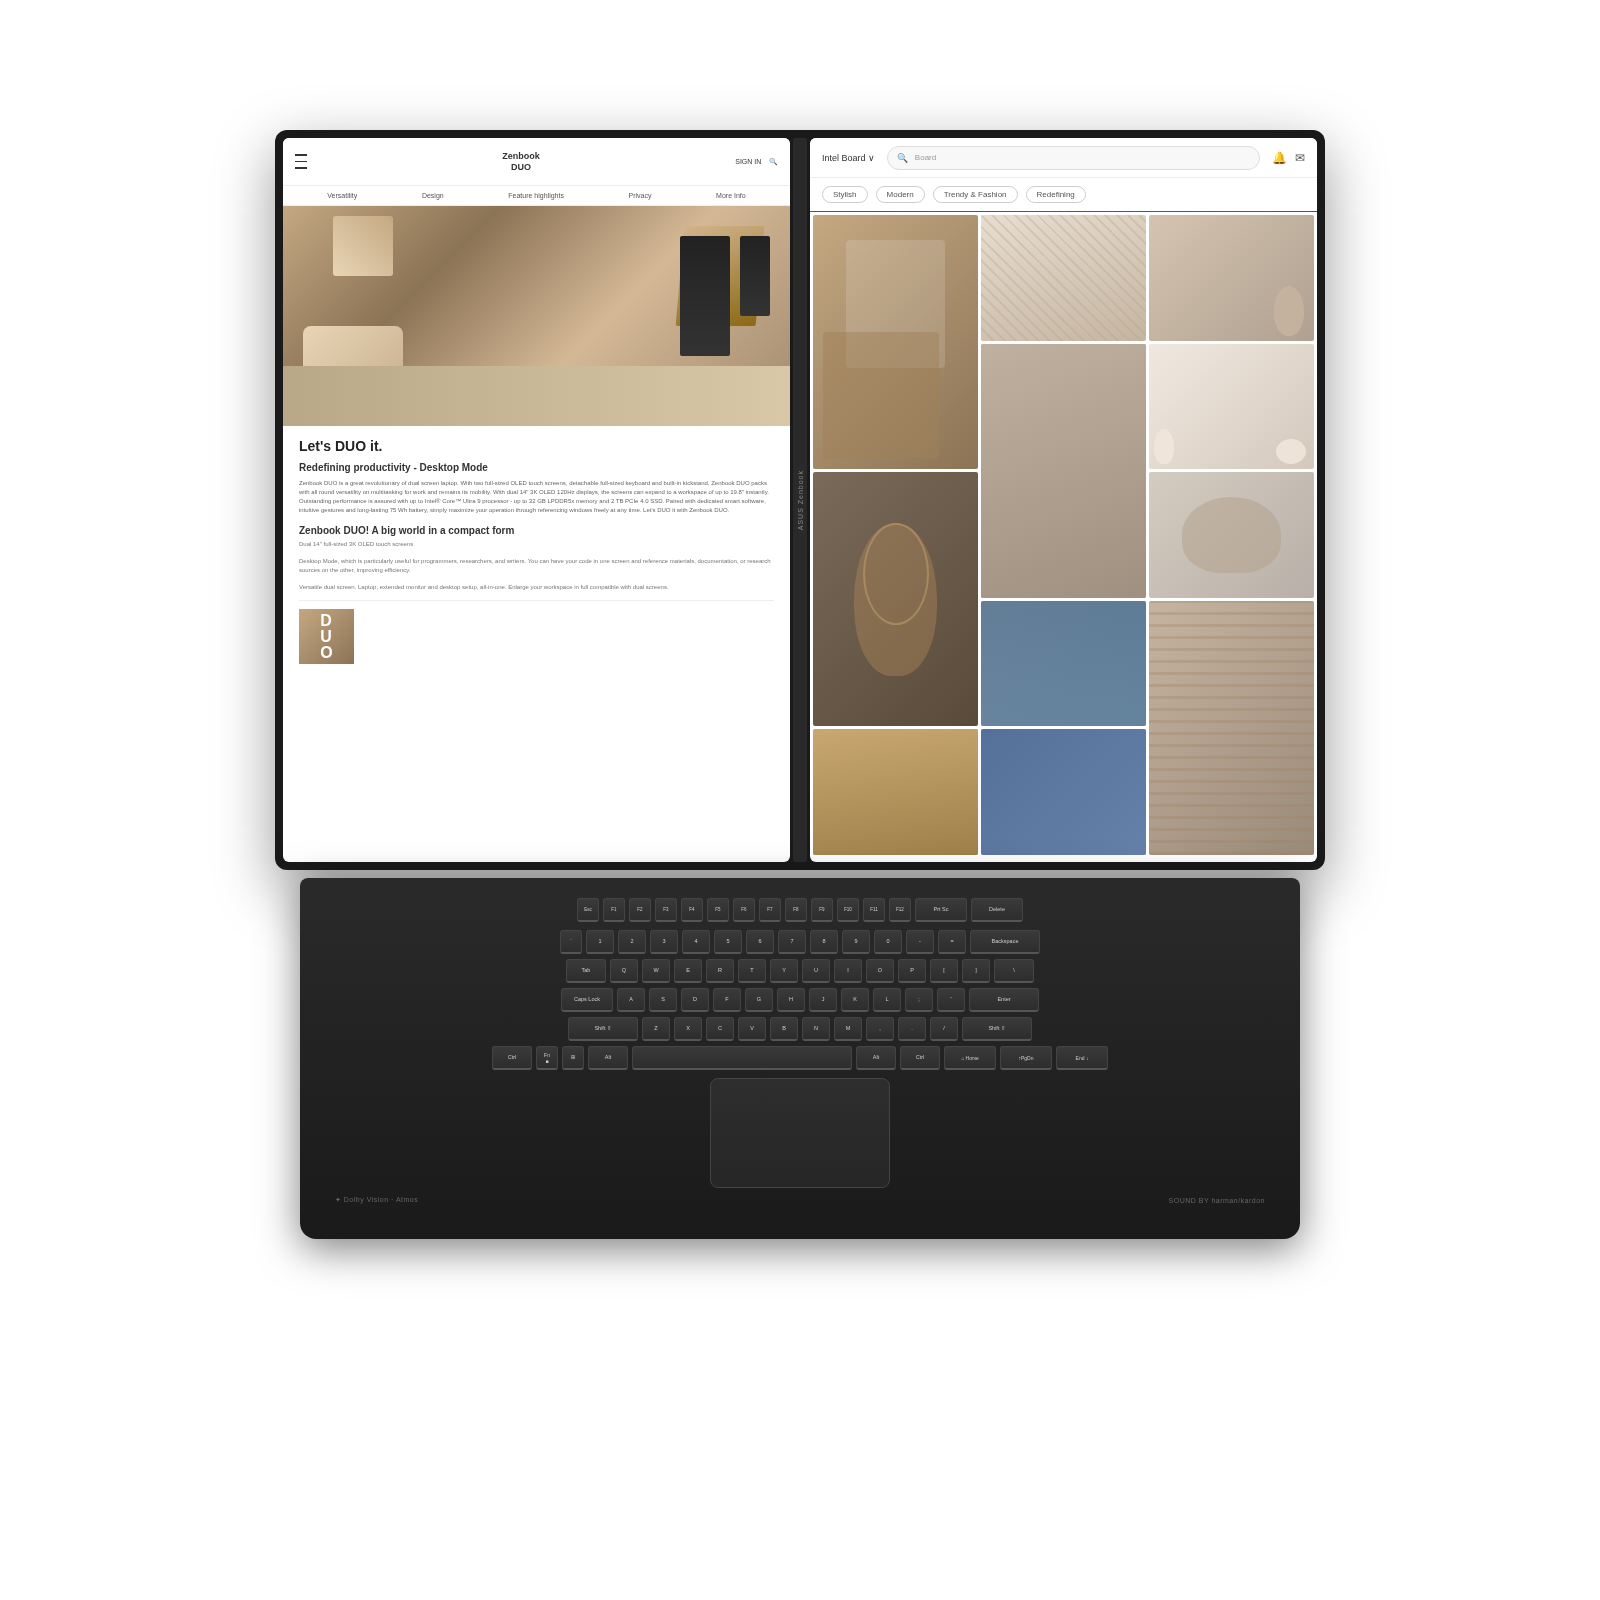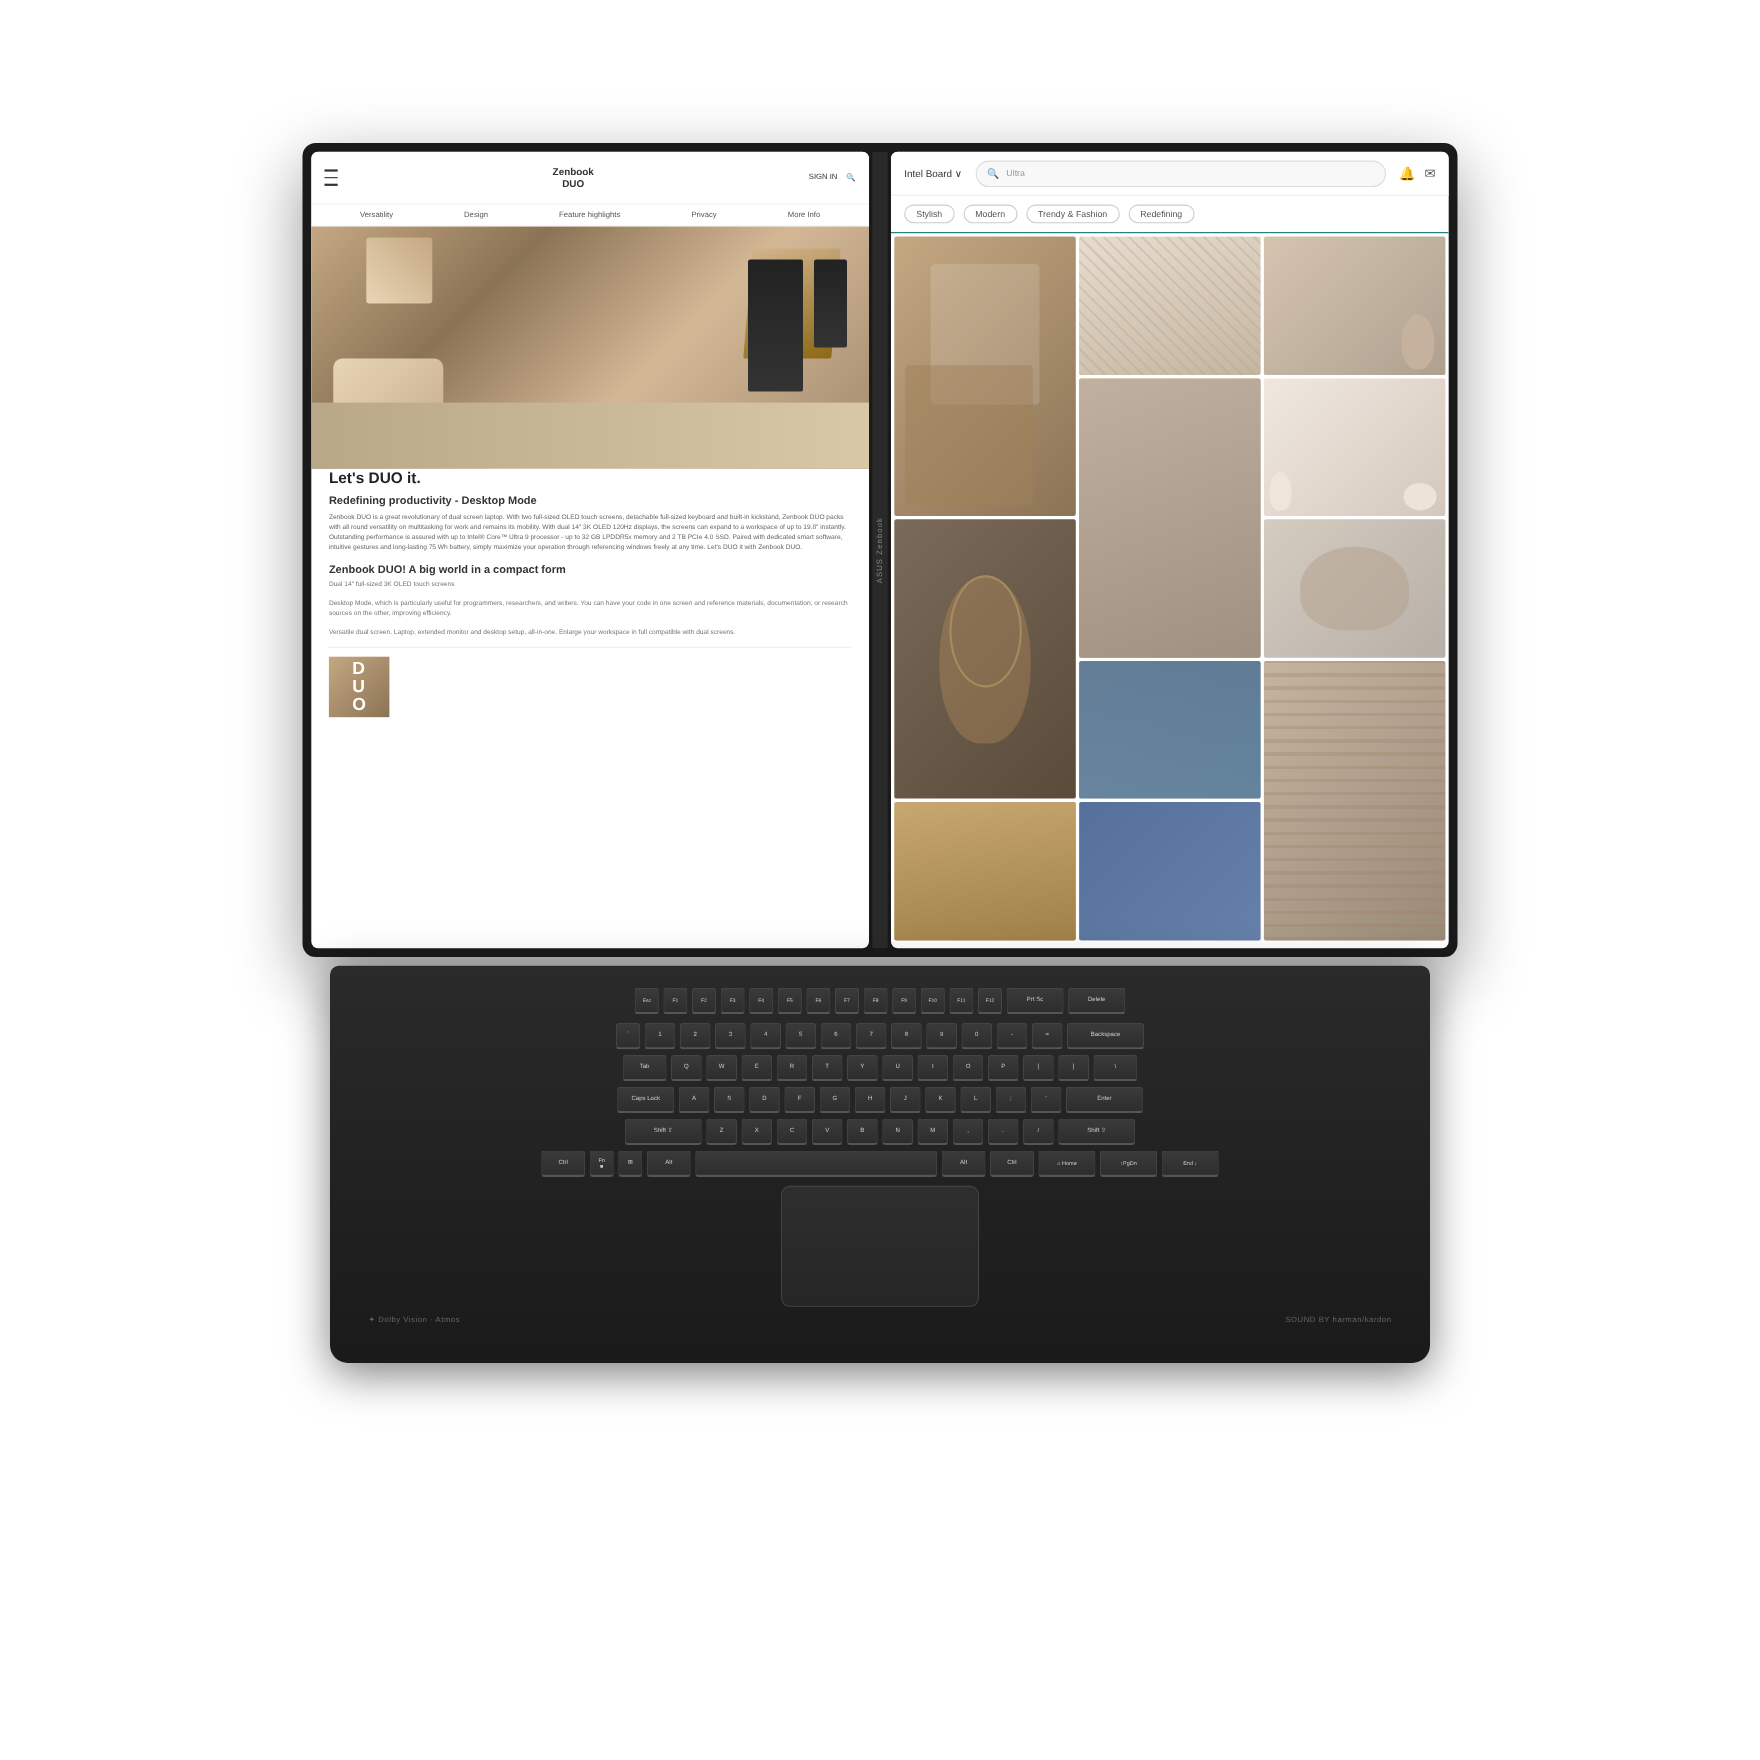--- a/index.html
+++ b/index.html
@@ -171,21 +171,21 @@
       position: absolute;
       bottom: 30px;
       left: 20px;
       width: 100px;
       height: 70px;
       background: linear-gradient(135deg, #e8d5b5, #c8b090);
       border-radius: 8px;
     }
 
     .left-content {
-      padding: 0 16px;
+      padding: 12px 16px;
     }
 
     .left-content h2 {
       font-size: 14px;
       font-weight: bold;
       color: #222;
       margin-bottom: 8px;
     }
 
     .left-content h3 {
@@ -516,21 +516,21 @@
       </div>
 
       <div class="hinge"></div>
 
       <div class="right-screen">
 
         <div class="right-header">
           <div class="mood-board-label">Intel Board ∨</div>
           <div class="search-bar">
             <span style="color:#999;font-size:9px;">🔍</span>
-            <span class="search-bar-text">Ultra</span>
+            <span class="search-bar-text">Board</span>
           </div>
           <div class="header-icons">
             <span style="font-size:12px;color:#555;">🔔</span>
             <span style="font-size:12px;color:#555;">✉</span>
           </div>
         </div>
 
         <div class="right-tags">
           <div class="tag-pill">Stylish</div>
           <div class="tag-pill">Modern</div>

